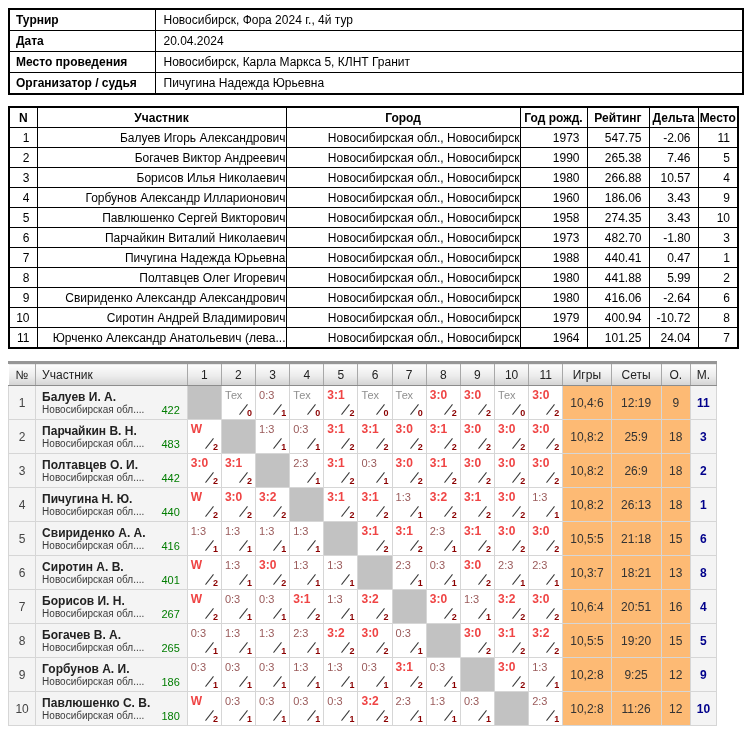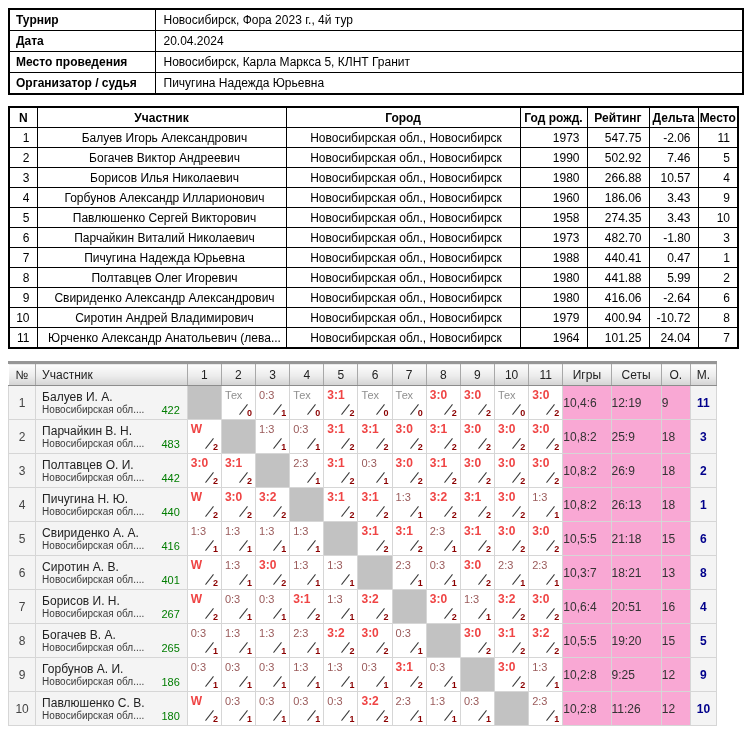--- a/index.html
+++ b/index.html
@@ -9,62 +9,62 @@
   
   .t-info{border-collapse:collapse;width:734px;border:2px solid #000;margin:0 0 11px 0;table-layout:fixed;}
   .t-info th,.t-info td{border:1px solid #000;height:20px;font-size:12px;vertical-align:middle;white-space:nowrap;overflow:hidden;}
   .t-info th{font-weight:bold;text-align:left;padding:0 0 0 6px;}
   .t-info td{padding:0 0 0 8px;}
 
   
   .t-part{border-collapse:collapse;width:729px;border:2px solid #000;margin:0 0 12px 0;table-layout:fixed;}
   .t-part th,.t-part td{border:1px solid #000;height:19px;font-size:12px;vertical-align:middle;white-space:nowrap;overflow:hidden;padding:0;}
   .t-part th{font-weight:bold;text-align:center;}
-  .al-l{text-align:center;padding-left:6px !important;}
+  .al-l{text-align:right;padding-left:6px !important;}
   .al-r{text-align:right;padding-right:7px !important;}
 
   
   .g-title{font-size:13px;font-weight:bold;margin:2px 0 5px 0;}
   .t-group{border-collapse:collapse;table-layout:fixed;border-top:3px solid #969696;width:709px;}
   .t-group th{background:linear-gradient(180deg,#fdfdfd 0%,#ececec 55%,#d3d3d3 100%);
     border-right:1px solid #a8a8a8;border-bottom:1px solid #8c8c8c;border-left:1px solid #fff;
     font-size:12px;font-weight:normal;color:#222;height:21px;padding:0 3px;text-align:center;white-space:nowrap;overflow:hidden;}
   .t-group th.h-name{text-align:left;padding-left:6px;}
   .t-group td{border-right:1px solid #d6d6d6;border-bottom:1px solid #d6d6d6;height:30px;font-size:12px;padding:0;vertical-align:middle;overflow:hidden;}
   td.c-num{background:#f4f4f4;text-align:center;color:#444;border-left:1px solid #d6d6d6;}
   td.c-name{background:#f4f4f4;padding:2px 4px 1px 6px;}
-  .p-name{font-size:12px;color:#222;line-height:14px;white-space:nowrap;}
+  .p-name{font-size:12px;color:#222;line-height:14px;white-space:nowrap;font-weight:bold;}
   .p-sub{display:flex;justify-content:space-between;align-items:center;line-height:12px;}
   .p-region{font-size:10px;color:#3a3a3a;white-space:nowrap;}
   .p-rating{font-size:11px;color:#007d00;padding-right:3px;}
   td.c-score{background:#fff;position:relative;}
   td.c-diag{background:#c2c2c2;}
   .sc{position:absolute;top:2px;left:3px;white-space:nowrap;}
   .sc.w{color:#ef4444;font-weight:bold;font-size:12px;}
   .sc.l{color:#9a5a5a;font-size:11px;top:3px;}
   .sc.t{color:#8f8f8f;font-size:11px;top:3px;}
   .slash{position:absolute;right:5px;bottom:9px;width:13px;height:1px;background:#3a3a3a;transform:rotate(-52deg);}
   .pts{position:absolute;right:3px;bottom:1px;font-size:9px;font-weight:bold;color:#8b0000;}
-  td.c-stat{background:#f9a8d4;text-align:left;color:#333;}
+  td.c-stat{background:#fdba74;text-align:center;color:#333;}
   td.c-place{background:#f4f4f4;text-align:center;color:#00008b;font-weight:bold;}
 </style>
 </head>
 <body>
 
 <div class="page">
 
   <table class="t-info">
     <colgroup>
         <col style="width:146px">
         <col style="width:588px">
       </colgroup>
     <tbody>
         <tr>
           <th>Турнир</th>
-          <td>Новосибирск, Фора 2023 г., 4й тур</td>
+          <td>Новосибирск, Фора 2024 г., 4й тур</td>
         </tr>
         <tr>
           <th>Дата</th>
           <td>20.04.2024</td>
         </tr>
         <tr>
           <th>Место проведения</th>
           <td>Новосибирск, Карла Маркса 5, КЛНТ Гранит</td>
         </tr>
         <tr>
@@ -103,21 +103,21 @@
           <td class="al-r">1973</td>
           <td class="al-r">547.75</td>
           <td class="al-r">-2.06</td>
           <td class="al-r">11</td>
         </tr>
         <tr>
           <td class="al-r">2</td>
           <td class="al-l">Богачев Виктор Андреевич</td>
           <td class="al-l">Новосибирская обл., Новосибирск</td>
           <td class="al-r">1990</td>
-          <td class="al-r">502.92</td>
+          <td class="al-r">265.38</td>
           <td class="al-r">7.46</td>
           <td class="al-r">5</td>
         </tr>
         <tr>
           <td class="al-r">3</td>
           <td class="al-l">Борисов Илья Николаевич</td>
           <td class="al-l">Новосибирская обл., Новосибирск</td>
           <td class="al-r">1980</td>
           <td class="al-r">266.88</td>
           <td class="al-r">10.57</td>

